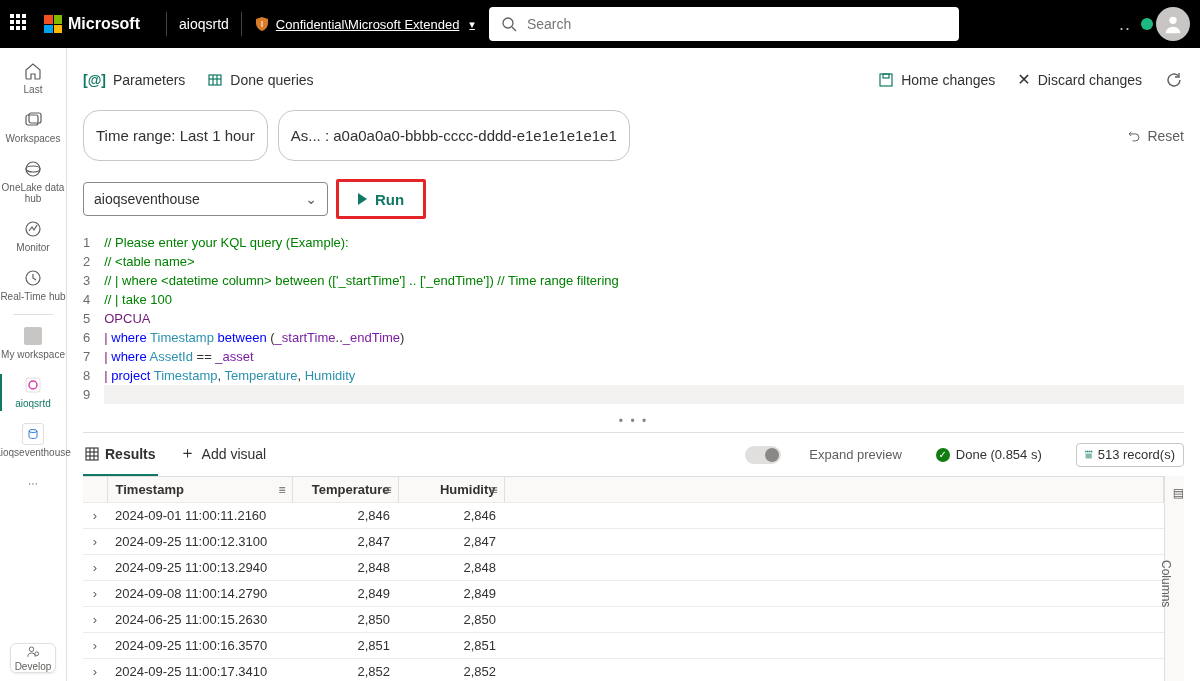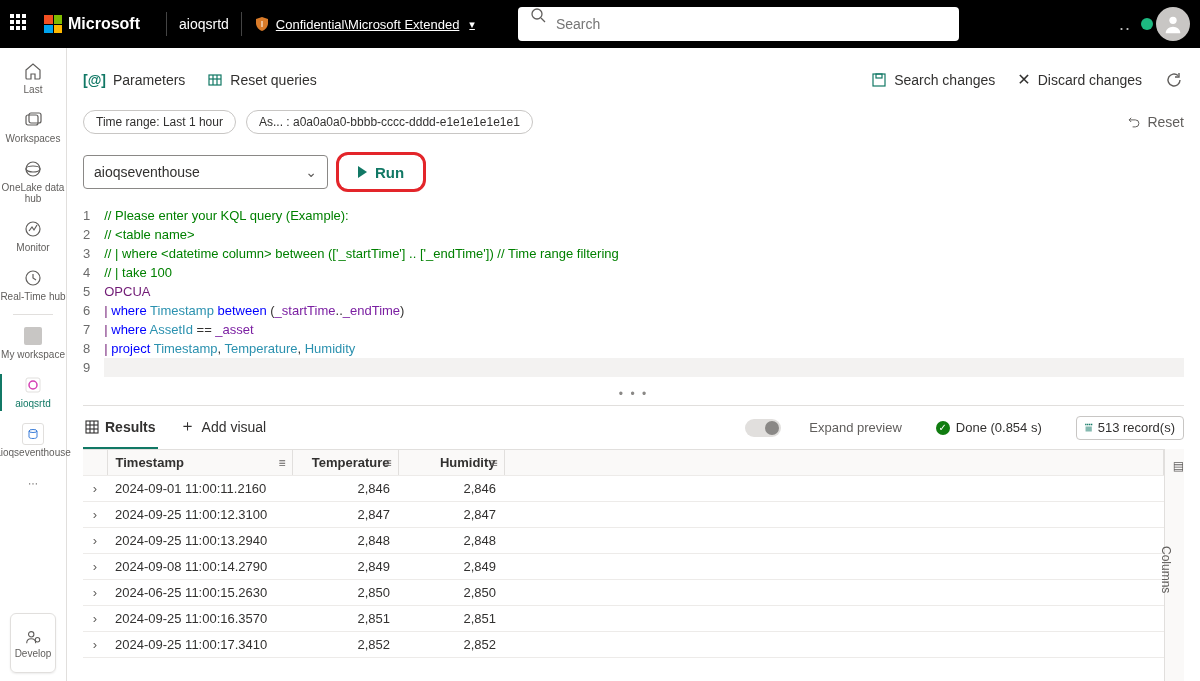--- a/index.html
+++ b/index.html
@@ -12,59 +12,59 @@
   .ms-logo { display: flex; align-items: center; gap: 6px; font-size: 16px; font-weight: 600; margin-right: 14px; }
   .ms-logo-squares { width: 18px; height: 18px; display: grid; grid-template-columns: 1fr 1fr; grid-template-rows: 1fr 1fr; gap: 1px; }
   .ms-logo-squares span:nth-child(1){background:#f25022;} .ms-logo-squares span:nth-child(2){background:#7fba00;}
   .ms-logo-squares span:nth-child(3){background:#00a4ef;} .ms-logo-squares span:nth-child(4){background:#ffb900;}
   .hdr-divider { width: 1px; height: 24px; background: #444; margin: 0 12px; }
   .hdr-text { font-size: 14px; }
   .sens-label { display: flex; align-items: center; gap: 6px; text-decoration: underline; }
   .shield-icon { width: 16px; height: 16px; }
   .chev { font-size: 11px; margin-left: 4px; }
   .search-box { flex: 0 0 470px; margin-left: 14px; }
-  .search-box .inner { background: #fff; border-radius: 4px; height: 34px; display: flex; padding: 0 12px; gap: 10px; margin-left: 29px; }
+  .search-box .inner { background: #fff; border-radius: 4px; height: 34px; display: flex; align-items: center; padding: 0 12px; gap: 10px; }
   .search-box input { border: none; outline: none; font-size: 14px; flex: 1; background: transparent; color: #323130; }
   .hdr-spacer { flex: 1; }
   .status-dot { width: 12px; height: 12px; border-radius: 50%; background: #1db981; margin-right: 3px; }
   .ellipsis-h { font-size: 18px; letter-spacing: 1px; margin-right: 10px; }
   .avatar { width: 34px; height: 34px; border-radius: 50%; background: #c8c6c4; display: flex; align-items: center; justify-content: center; }
   .avatar svg { width: 22px; height: 22px; fill: #fff; }
 
   
   .main-wrap { display: flex; height: calc(681px - 48px); }
   .left-rail { width: 67px; border-right: 1px solid #e1dfdd; display: flex; flex-direction: column; align-items: center; padding-top: 6px; background: #fff; }
   .rail-item { width: 100%; padding: 6px 0 8px; display: flex; flex-direction: column; align-items: center; gap: 2px; cursor: pointer; font-size: 10px; color: #605e5c; text-align: center; line-height: 1.1; position: relative; }
   .rail-item .ico { width: 22px; height: 22px; display:flex; align-items:center; justify-content:center; }
   .rail-item.active::before { content:''; position:absolute; left:0; top:6px; bottom:6px; width:2px; background:#117865; }
   .rail-item.active { color: #117865; }
   .rail-sep { width: 40px; height: 1px; background: #e1dfdd; margin: 4px 0; }
   .rail-spacer { flex: 1; }
-  .dev-btn { margin: 8px; width: 46px; height: 60px; border: 1px solid #e1dfdd; border-radius: 6px; box-shadow: 0 1px 2px rgba(0,0,0,0.08); display:flex; flex-direction:column; align-items:center; justify-content:center; gap:2px; font-size:10px; color:#605e5c; cursor:pointer; }
+  .dev-btn { margin: 8px; width: 46px; height: 30px; border: 1px solid #e1dfdd; border-radius: 6px; box-shadow: 0 1px 2px rgba(0,0,0,0.08); display:flex; flex-direction:column; align-items:center; justify-content:center; gap:2px; font-size:10px; color:#605e5c; cursor:pointer; }
   .thumb { width: 20px; height: 20px; background: #fff; border: 1px solid #e1dfdd; border-radius: 3px; display:flex; align-items:center; justify-content:center; font-size:11px; }
   .thumb.pink { border-color: transparent; }
 
   
   .content { flex: 1; padding: 12px 16px 0 16px; display: flex; flex-direction: column; position: relative; }
 
   
   .action-bar { display: flex; align-items: center; height: 40px; gap: 22px; border-bottom: 1px solid rgba(0,0,0,0); }
   .act-link { display: flex; align-items: center; gap: 7px; color: #323130; font-size: 14px; cursor: pointer; }
   .act-spacer { flex: 1; }
   .refresh-circle { width: 20px; height: 20px; }
 
   
   .pill-row { display: flex; align-items: center; gap: 10px; margin-top: 10px; }
-  .pill { border: 1px solid #c8c6c4; border-radius: 16px; padding: 4px 12px; font-size: 12px; display: flex; align-items: center; cursor: pointer; }
+  .pill { border: 1px solid #c8c6c4; border-radius: 16px; padding: 16px 12px; font-size: 15px; display: flex; align-items: center; cursor: pointer; }
   .act-right { margin-left: auto; display:flex; align-items:center; gap:6px; color:#605e5c; font-size:14px; cursor:pointer; }
 
   
   .db-row { display: flex; align-items: center; margin-top: 18px; gap: 0; }
   .db-select { border: 1px solid #8a8886; border-radius: 4px; height: 34px; width: 245px; display: flex; align-items: center; padding: 0 10px; justify-content: space-between; font-size: 14px; cursor:pointer; }
-  .run-box { border: 3px solid #e3252a; border-radius: 12px; padding: 2px 3px; margin-left: 8px; }
+  .run-box { border: 3px solid #e3252a; border-radius: 2px; padding: 2px 3px; margin-left: 8px; }
   .run-btn { height: 30px; padding: 0 16px; display: flex; align-items: center; gap: 8px; font-size: 15px; font-weight: 600; color: #117865; background: #fff; border: none; cursor: pointer; }
   .play-tri { width:0; height:0; border-top:6px solid transparent; border-bottom:6px solid transparent; border-left:9px solid #117865; }
 
   
   .editor { display: flex; margin-top: 14px; font-family: Consolas, "Courier New", monospace; font-size: 13px; line-height: 19px; }
   .gutter { text-align: right; color: #6b6b6b; padding-right: 14px; user-select: none; }
   .code-lines { flex: 1; white-space: pre; position: relative; }
   .code-lines .ln.cursor-line { background: #f3f2f1; }
   .tok-comment { color: #008000; }
   .tok-keyword { color: #0000ff; }
@@ -248,29 +248,29 @@
         <span style="color:#117865;font-weight:600;">[@]</span>
         <span>Parameters</span>
       </div>
       <div class="act-link">
         <svg width="16" height="16" viewBox="0 0 16 16" fill="none" stroke="#117865" stroke-width="1.2">
             <rect x="2" y="3" width="12" height="10"></rect>
             <line x1="2" y1="7" x2="14" y2="7"></line>
             <line x1="6" y1="3" x2="6" y2="13"></line>
             <line x1="10" y1="3" x2="10" y2="13"></line>
           </svg>
-        <span>Reset queries</span>
+        <span>Done queries</span>
       </div>
       <div class="act-spacer"></div>
       <div class="act-link">
         <svg width="16" height="16" viewBox="0 0 16 16" fill="none" stroke="#117865" stroke-width="1.2">
             <rect x="2" y="2" width="12" height="12"></rect>
             <rect x="5" y="2" width="6" height="4"></rect>
           </svg>
-        <span>Search changes</span>
+        <span>Home changes</span>
       </div>
       <div class="act-link">
         <span style="font-size:16px;">✕</span>
         <span>Discard changes</span>
       </div>
       <svg class="refresh-circle" viewBox="0 0 20 20" fill="none" stroke="#605e5c" stroke-width="1.4">
           <path d="M16 10a6 6 0 1 1-2-4.5"></path>
           <path d="M15 3v4h-4"></path>
         </svg>
     </div>

